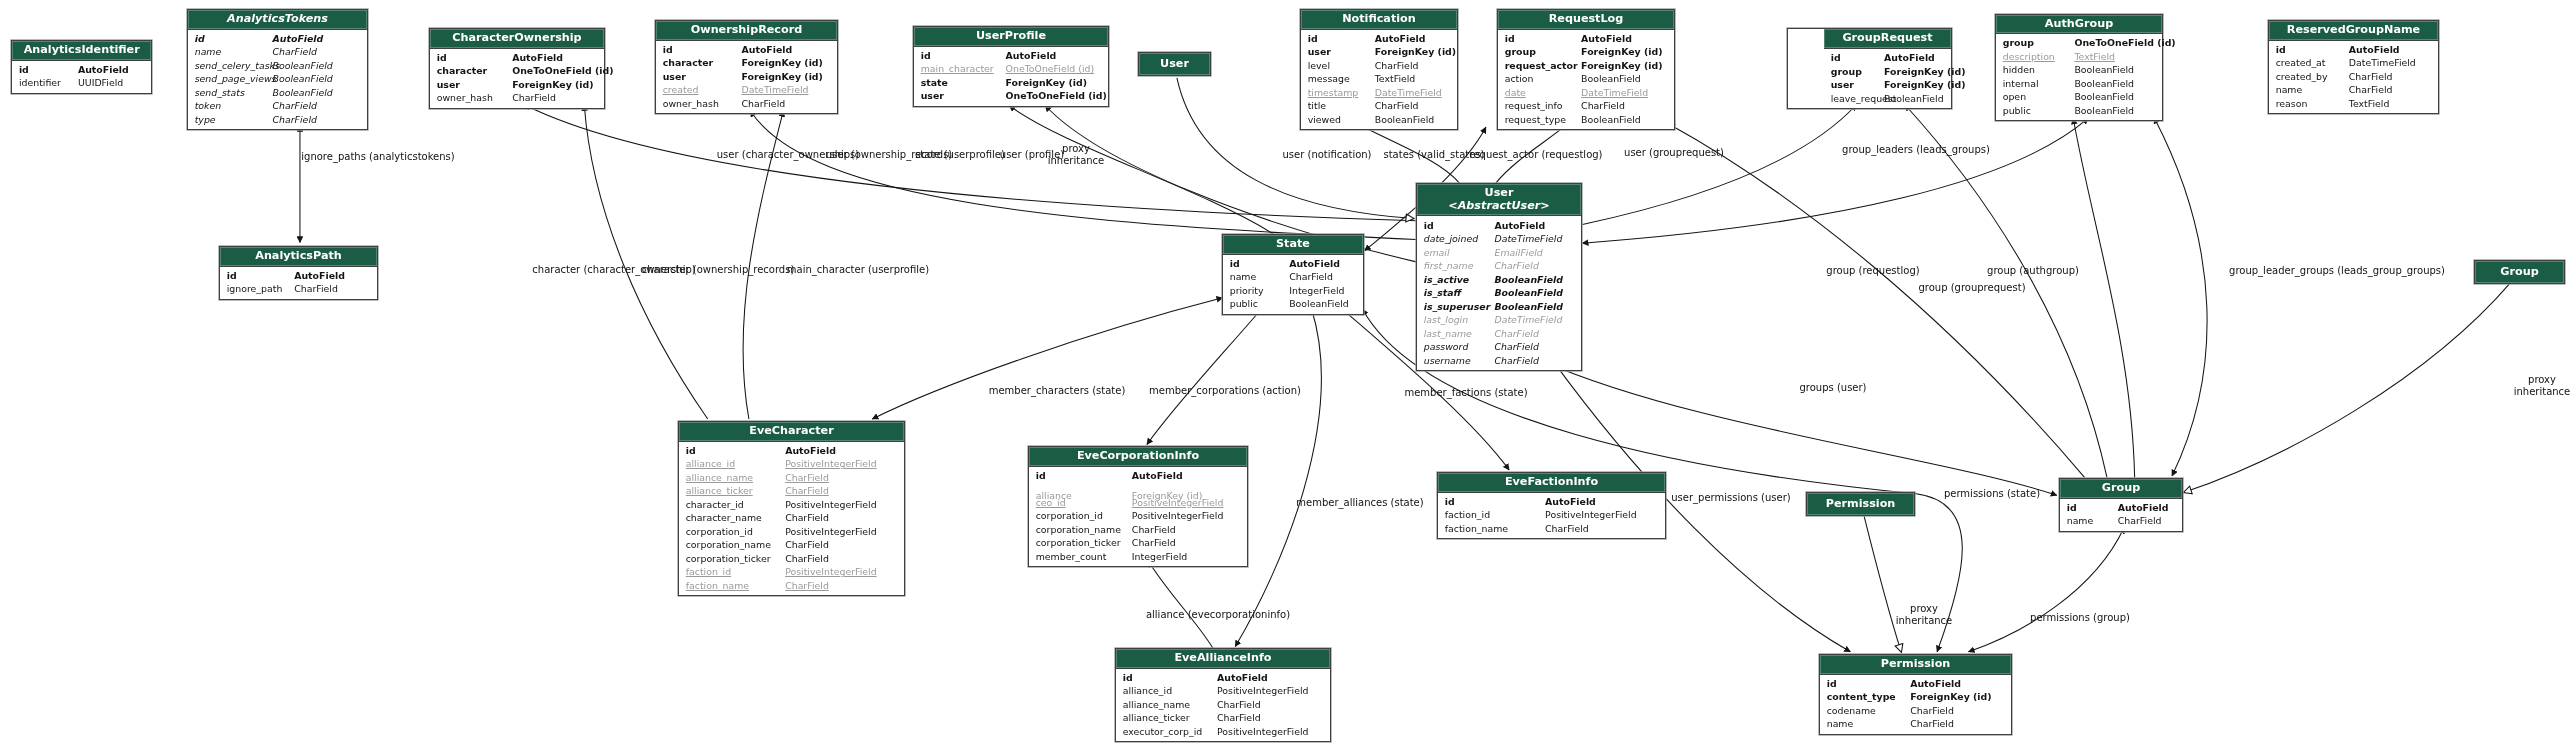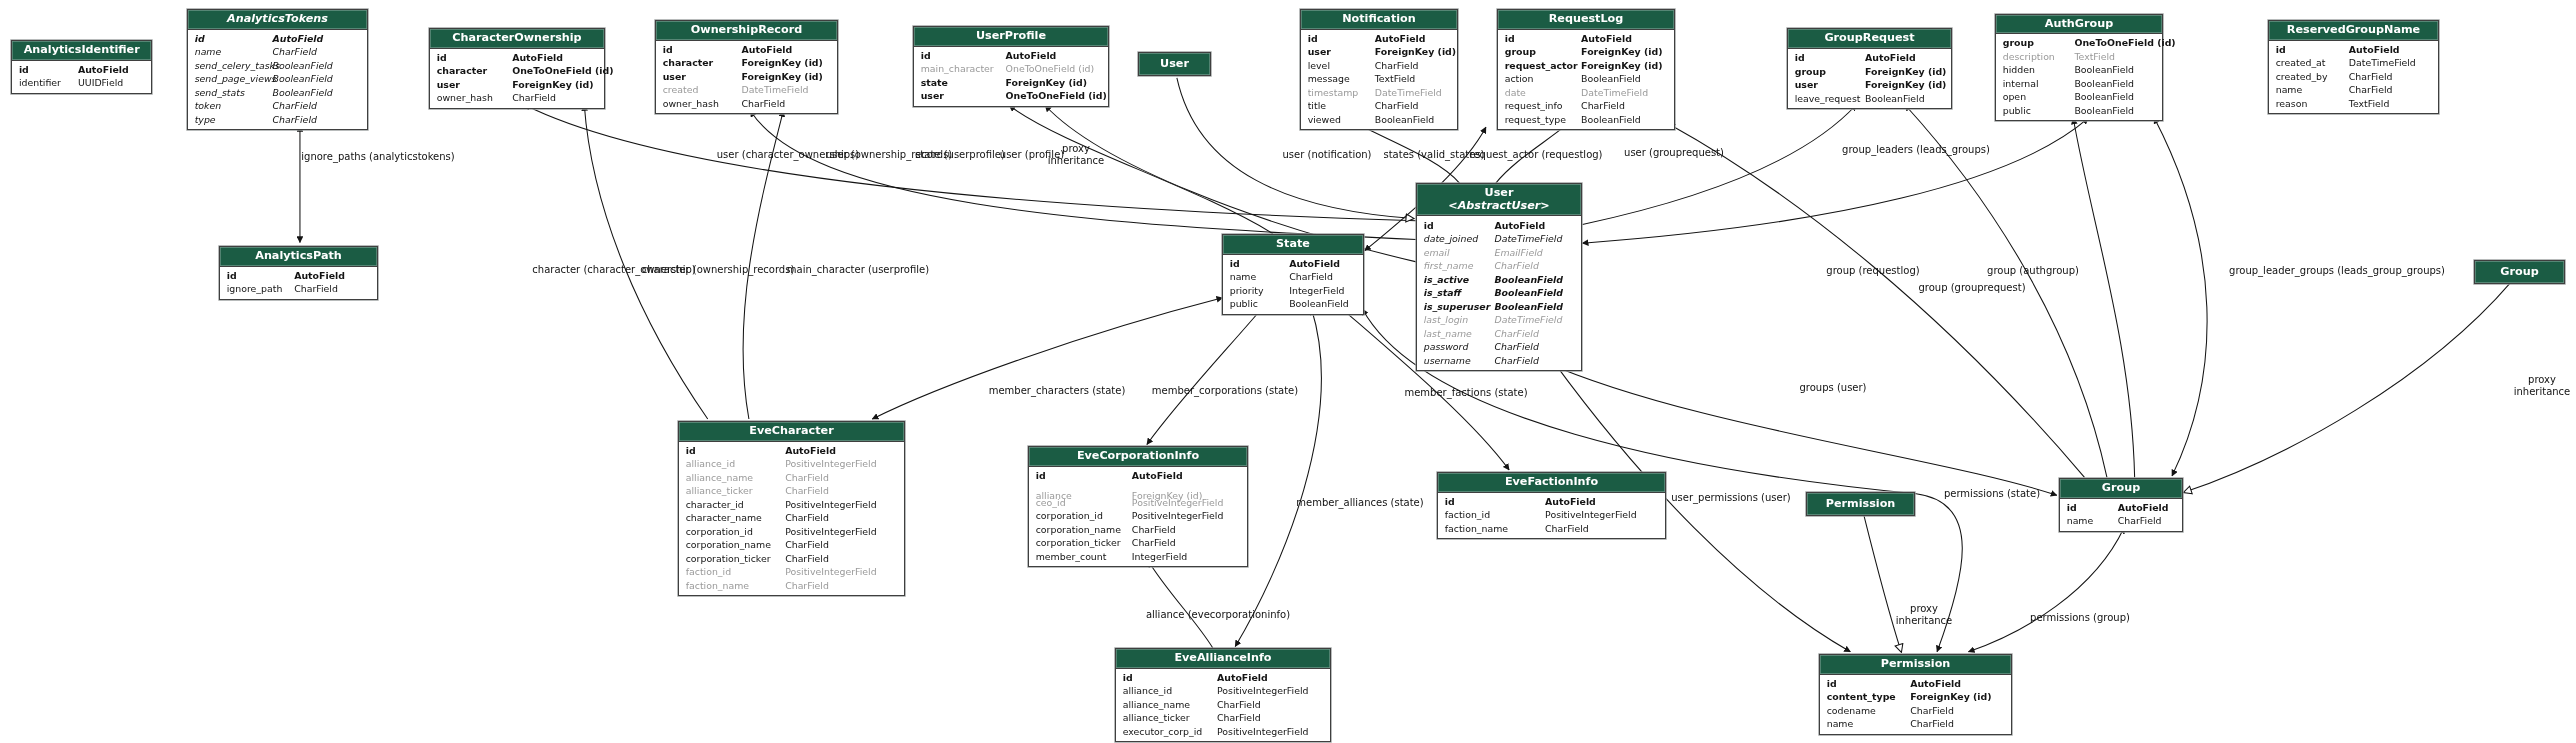--- a/index.html
+++ b/index.html
@@ -38,21 +38,21 @@
     display:flex;
     height:13.5px;line-height:13.5px;
     font-size:9.4px;
     padding:0 6.7px;
     color:#141414;
     white-space:nowrap;
   }
   .fname{width:47%;min-width:47%;}
   .ftype{flex:1;}
   .f-b{font-weight:bold;}
-  .f-g{color:#9a9a9a;}
+  .f-g{color:#9a9a9a;text-decoration:underline;}
   .f-i{font-style:italic;}
   .f-bi{font-weight:bold;font-style:italic;}
   .f-gi{color:#9a9a9a;font-style:italic;}
   .f-gb{color:#9a9a9a;font-weight:normal;margin-top:7px;}
   .elabel{
     position:absolute;
     transform:translate(-50%,-50%);
     font-size:10px;
     line-height:12px;
     color:#111111;
@@ -280,21 +280,21 @@
           <div class="row">
             <span class="fname f-n">request_info</span>
             <span class="ftype f-n">CharField</span>
           </div>
           <div class="row">
             <span class="fname f-n">request_type</span>
             <span class="ftype f-n">BooleanField</span>
           </div>
         </div>
       </div>
-      <div class="tbl" style="left: 1787px; top: 28.4px; width: 165px;">
+      <div class="tbl" style="left: 1787px; top: 28.4px; width: 165px; padding-left: 36px;">
         <div class="tbl-header">GroupRequest</div>
         <div class="tbl-body">
           <div class="row">
             <span class="fname f-b">id</span>
             <span class="ftype f-b">AutoField</span>
           </div>
           <div class="row">
             <span class="fname f-b">group</span>
             <span class="ftype f-b">ForeignKey (id)</span>
           </div>
@@ -624,21 +624,21 @@
       <div class="elabel" style="left: 1674px; top: 153px;">user (grouprequest)</div>
       <div class="elabel" style="left: 1916px; top: 150px;">group_leaders (leads_groups)</div>
       <div class="elabel" style="left: 614px; top: 270px;">character (character_ownership)</div>
       <div class="elabel" style="left: 718px; top: 270px;">character (ownership_records)</div>
       <div class="elabel" style="left: 858px; top: 270px;">main_character (userprofile)</div>
       <div class="elabel" style="left: 1873px; top: 271px;">group (requestlog)</div>
       <div class="elabel" style="left: 1972px; top: 288px;">group (grouprequest)</div>
       <div class="elabel" style="left: 2033px; top: 271px;">group (authgroup)</div>
       <div class="elabel" style="left: 2337px; top: 271px;">group_leader_groups (leads_group_groups)</div>
       <div class="elabel" style="left: 1057px; top: 391px;">member_characters (state)</div>
-      <div class="elabel" style="left: 1225px; top: 391px;">member_corporations (state)</div>
+      <div class="elabel" style="left: 1225px; top: 391px;">member_corporations (action)</div>
       <div class="elabel" style="left: 1466px; top: 393px;">member_factions (state)</div>
       <div class="elabel" style="left: 1833px; top: 388px;">groups (user)</div>
       <div class="elabel" style="left: 2542px; top: 386px;">proxy
 inheritance</div>
       <div class="elabel" style="left: 1360px; top: 503px;">member_alliances (state)</div>
       <div class="elabel" style="left: 1731px; top: 498px;">user_permissions (user)</div>
       <div class="elabel" style="left: 1992px; top: 494px;">permissions (state)</div>
       <div class="elabel" style="left: 1218px; top: 615px;">alliance (evecorporationinfo)</div>
       <div class="elabel" style="left: 1924px; top: 615px;">proxy
 inheritance</div>

